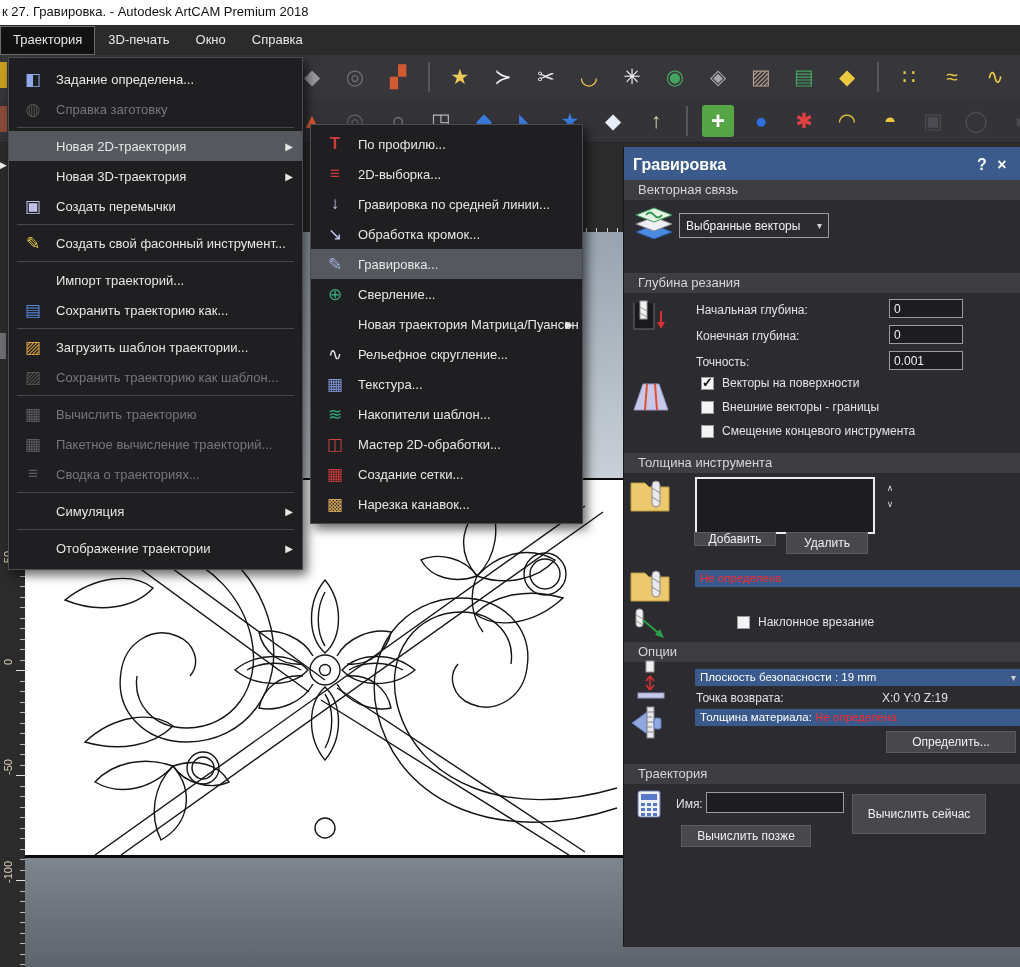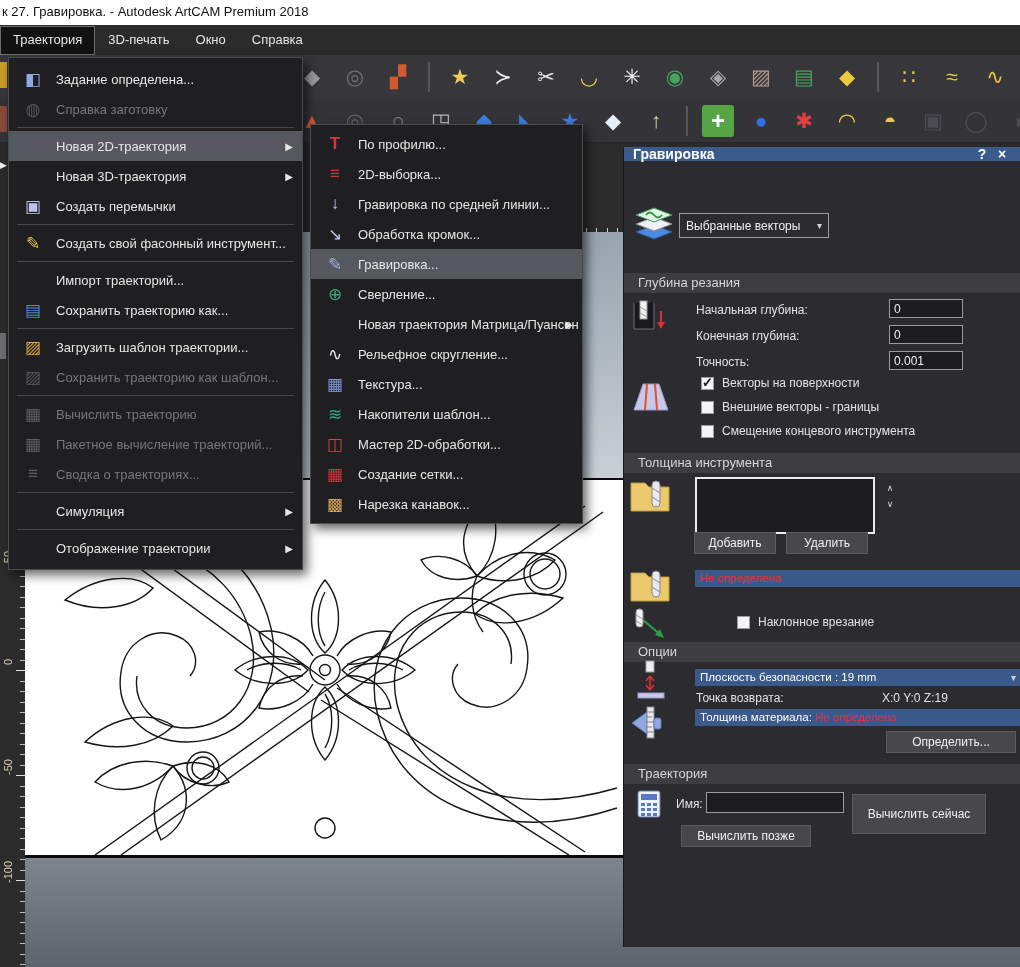--- a/index.html
+++ b/index.html
@@ -56,22 +56,22 @@
   .menu-item.hl{background:#55595f;}
   .menu-item.disabled{color:#77777b;}
   .menu-item.disabled .micon{opacity:.5;}
   .menu-item .arrow{position:absolute;right:9px;font-size:10px;color:#e6e6e6;}
   .menu-sep{height:1px;background:#47474c;margin:3px 8px;}
 
   
   #panel{left:623px;top:147px;width:397px;height:800px;background:#2c2c30;z-index:20;
          border-left:1px solid #18181b;color:#e2e2e2;font-size:12px;}
   #panel .abs{position:absolute;}
-  .ptitle{left:0;top:0;width:397px;height:14px;background:#3b5b8d;display:flex;align-items:center;
-          padding:0 9px;box-sizing:border-box;color:#fff;font-weight:bold;font-size:14px;}
+  .ptitle{left:0;top:0;width:397px;height:36px;background:#3b5b8d;display:flex;align-items:center;
+          padding:0 9px;box-sizing:border-box;color:#fff;font-weight:bold;font-size:16px;}
   .ptitle .sp{flex:1;}
   .pbtn{width:20px;text-align:center;font-weight:bold;color:#fff;}
   .secbar{left:0;width:397px;height:20px;background:#3d3d42;color:#d6d6d6;font-size:13px;
           line-height:20px;padding-left:14px;box-sizing:border-box;}
   .pinput{background:#1d1d21;border:1px solid #9a9aa0;color:#f0f0f0;font-size:12px;
           font-family:"Liberation Sans",sans-serif;padding:1px 4px;box-sizing:border-box;}
   .pselect{border:1px solid #9a9aa0;background:#2c2c30;display:flex;align-items:center;
            padding:0 6px;box-sizing:border-box;color:#f0f0f0;}
   .pselect .sp{flex:1;}
   .caret{font-size:10px;color:#d0d0d0;}
@@ -340,20 +340,21 @@
   <div class="abs edge-tab"></div>
 
   <div id="panel" class="abs">
     <div class="abs ptitle">
       <span>Гравировка</span>
       <span class="sp"></span>
       <span class="pbtn">?</span>
       <span class="pbtn">×</span>
     </div>
 
+    <div class="abs secbar" style="top:33px;">Векторная связь</div>
     <span class="abs" style="left:8px;top:58px;">
       <svg width="44" height="40" viewBox="0 0 44 40">
         <polygon points="22,20 40,27 22,34 4,27" fill="#4a8ae0" stroke="#2a5aa0"></polygon>
         <polygon points="22,12 40,19 22,26 4,19" fill="#f0f0f4" stroke="#8a8a90"></polygon>
         <polygon points="22,3 40,10 22,17 4,10" fill="#e6f2e6" stroke="#3aa05a"></polygon>
         <path d="M14 10 q4 -5 8 0 q4 5 8 0" stroke="#2a9a4a" fill="none" stroke-width="2"></path>
       </svg>
     </span>
     <div class="abs pselect" style="left:55px;top:66px;width:150px;height:25px;">
       <span>Выбранные векторы</span>
@@ -402,21 +403,21 @@
     <span class="abs" style="left:4px;top:328px;">
       <svg width="44" height="40" viewBox="0 0 44 40">
         <path d="M3 8 h14 l4 4 h20 v24 H3 Z" fill="#edc96d" stroke="#b99a3f"></path>
         <rect x="24" y="6" width="8" height="26" rx="4" fill="#e8e8ee" stroke="#888"></rect>
         <path d="M24 13 l8 5 M24 22 l8 5" stroke="#888" fill="none"></path>
       </svg>
     </span>
     <div class="abs listbox" style="left:71px;top:330px;width:180px;height:57px;"></div>
     <div class="abs spinbtn" style="left:258px;top:334px;">∧</div>
     <div class="abs spinbtn" style="left:258px;top:350px;">∨</div>
-    <div class="abs pbtn2" style="left:70px;top:385px;width:82px;height:22px;">Добавить</div>
+    <div class="abs pbtn2" style="left:70px;top:385px;width:82px;height:14px;">Добавить</div>
     <div class="abs pbtn2" style="left:162px;top:385px;width:82px;height:22px;">Удалить</div>
 
     <span class="abs" style="left:4px;top:418px;">
       <svg width="44" height="40" viewBox="0 0 44 40">
         <path d="M3 8 h14 l4 4 h20 v24 H3 Z" fill="#edc96d" stroke="#b99a3f"></path>
         <rect x="24" y="6" width="8" height="26" rx="4" fill="#e8e8ee" stroke="#888"></rect>
         <path d="M24 13 l8 5 M24 22 l8 5" stroke="#888" fill="none"></path>
       </svg>
     </span>
     <div class="abs bluebar redtxt" style="left:71px;top:423px;width:326px;">Не определена</div>

